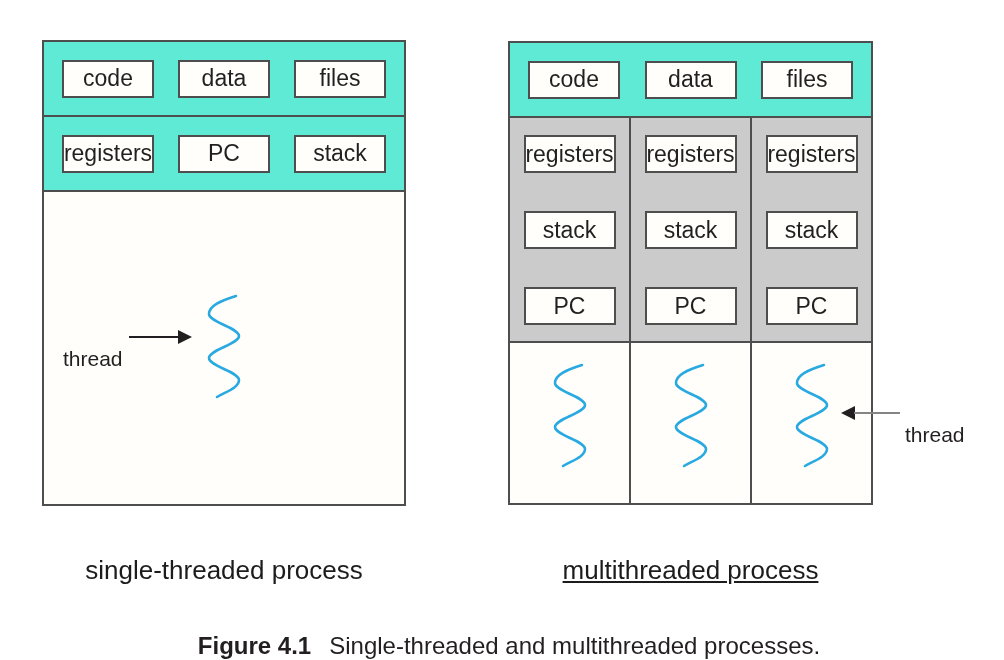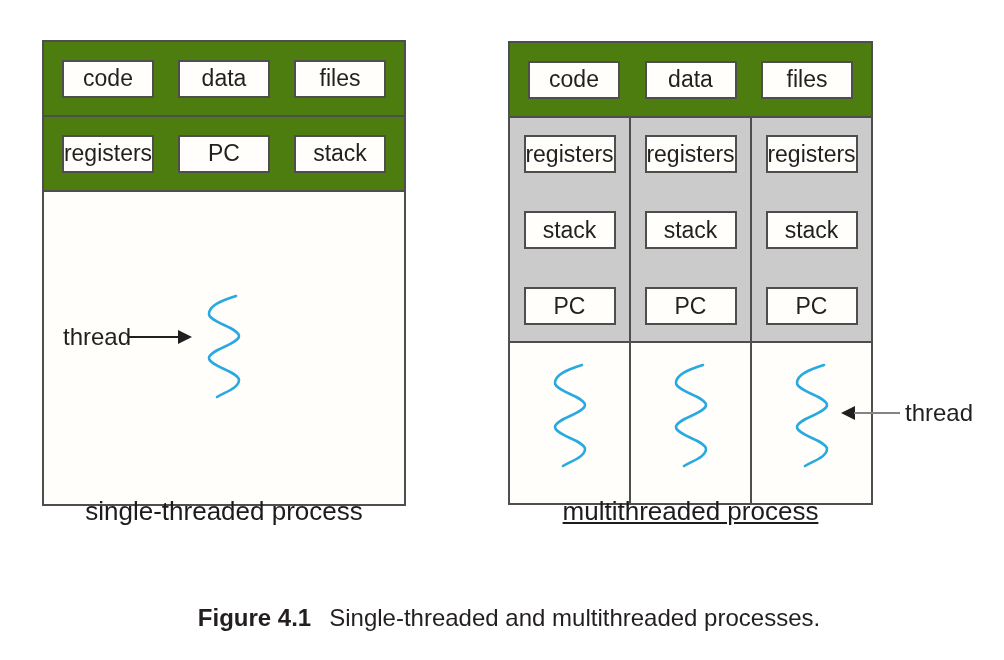--- a/index.html
+++ b/index.html
@@ -4,21 +4,21 @@
 <style>
   * { margin:0; padding:0; box-sizing:border-box; }
   html,body { width:1004px; height:660px; background:#ffffff; overflow:hidden; }
   body { position:relative; font-family:"Liberation Sans", sans-serif; color:#231f20; }
 
   .diagram { position:absolute; border:2px solid #4e4e4e; background:#fffefa; }
   #left-diagram  { left:42px;  top:40px; width:364px; height:466px; }
   #right-diagram { left:508px; top:41px; width:365px; height:464px; }
 
   .hdr-row {
-    height:75px; background:#4d7c0f; border-bottom:2px solid #4e4e4e;
+    height:75px; background:#5eead4; border-bottom:2px solid #4e4e4e;
     display:flex; justify-content:space-between; align-items:center; padding:0 18px;
   }
   .mem-box {
     width:92px; height:38px; background:#fffefa; border:2px solid #4e4e4e;
     display:flex; align-items:center; justify-content:center;
     font-size:23px; line-height:1; color:#231f20; flex:0 0 auto;
   }
 
   
   .cols { display:flex; height:calc(100% - 75px); }
@@ -27,45 +27,45 @@
   .col-gray {
     height:225px; background:#cbcbcb; border-bottom:2px solid #4e4e4e;
     display:flex; flex-direction:column; align-items:center;
     justify-content:space-between; padding:17px 0 16px;
   }
   .col-white { flex:1; display:flex; justify-content:center; align-items:flex-start; padding-top:19px; background:#fffefa; }
 
   .squiggle { display:block; }
   #left-squiggle { position:absolute; left:162px; top:251px; }
 
-  .thread-label { position:absolute; font-size:24px; line-height:28px; color:#231f20; white-space:nowrap; }
+  .thread-label { position:absolute; font-size:21px; line-height:28px; color:#231f20; white-space:nowrap;margin-top:22px; }
   #left-thread-label  { left:63px;  top:323px; }
   #right-thread-label { left:905px; top:399px; }
 
   .arrow-line { position:absolute; height:2px; }
   #left-arrow-line  { left:129px; top:336px; width:50px; background:#231f20; }
   #right-arrow-line { left:854px; top:412px; width:46px; background:#848484; }
   .arrow-head { position:absolute; width:0; height:0; }
   #left-arrow-head {
     left:178px; top:330px;
     border-top:7px solid transparent; border-bottom:7px solid transparent;
     border-left:14px solid #231f20;
   }
   #right-arrow-head {
     left:841px; top:406px;
     border-top:7px solid transparent; border-bottom:7px solid transparent;
     border-right:14px solid #231f20;
   }
 
-  .diagram-caption { position:absolute; top:496px; font-size:26px; text-align:center; color:#1c1c1c; }
+  .diagram-caption { position:absolute; top:555px; font-size:26px; text-align:center; color:#1c1c1c; }
   #left-caption  { left:42px;  width:364px; }
   #right-caption { left:508px; width:365px;text-decoration:underline; }
 
   #figure-caption {
-    position:absolute; left:509px; top:604px; transform:translateX(-50%);
+    position:absolute; left:509px; top:632px; transform:translateX(-50%);
     font-size:24px; white-space:nowrap; color:#231f20;
   }
   #figure-caption .fig-label { font-weight:bold; margin-right:18px; }
 </style>
 </head>
 <body>
 
 <svg width="0" height="0" style="position:absolute">
   <defs>
     <path id="squiggle-path" d="M 30 3 C 14 8 3 13 3 21 C 3 29 33 35 33 43 C 33 51 3 57 3 65 C 3 73 33 79 33 87 C 33 95 19 99 11 104"></path>

